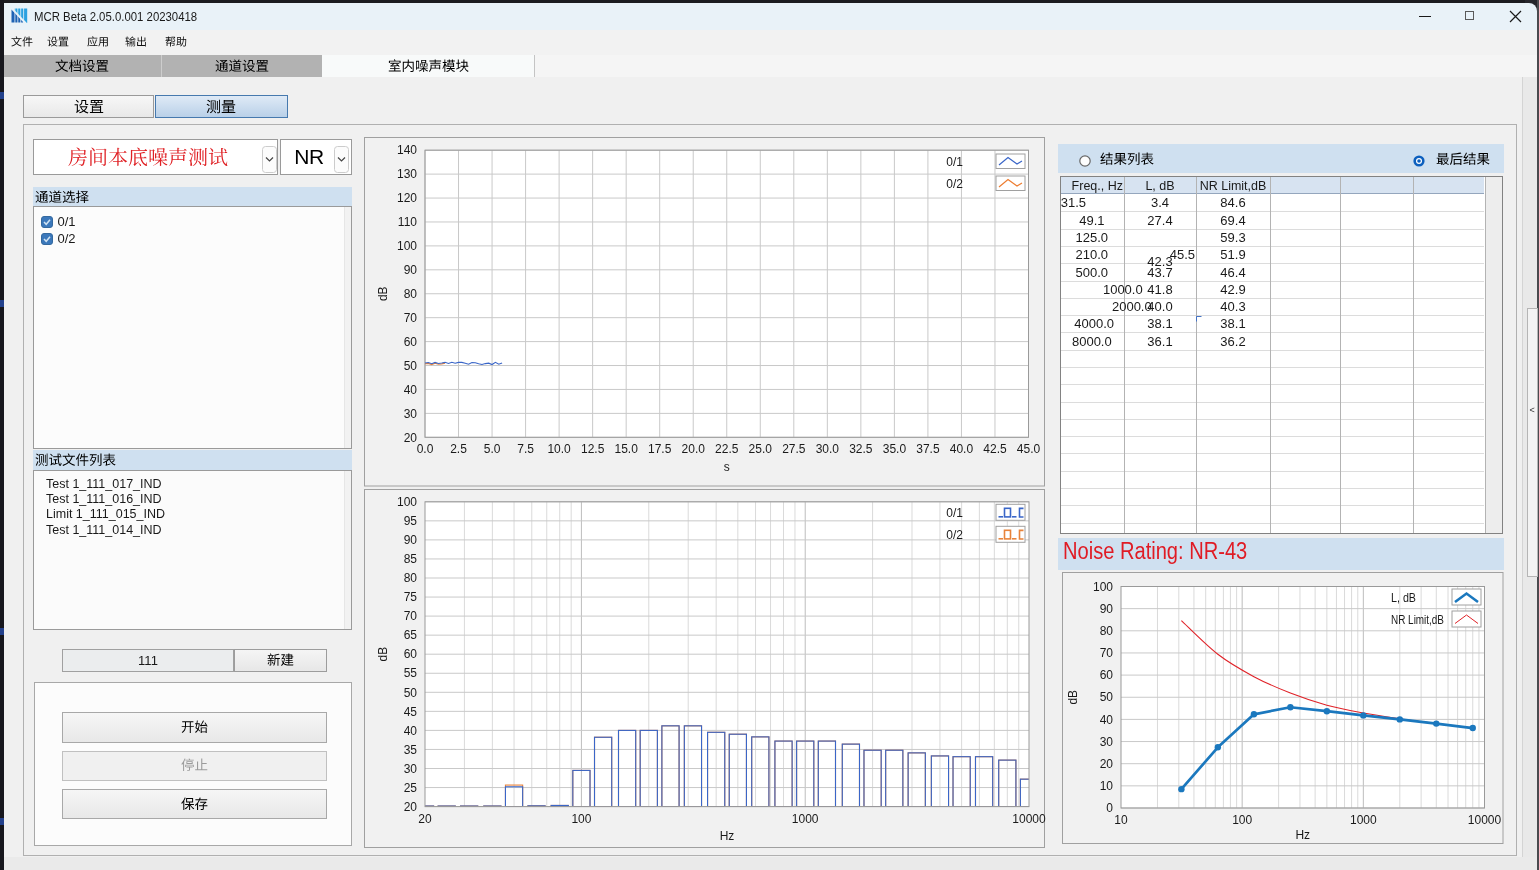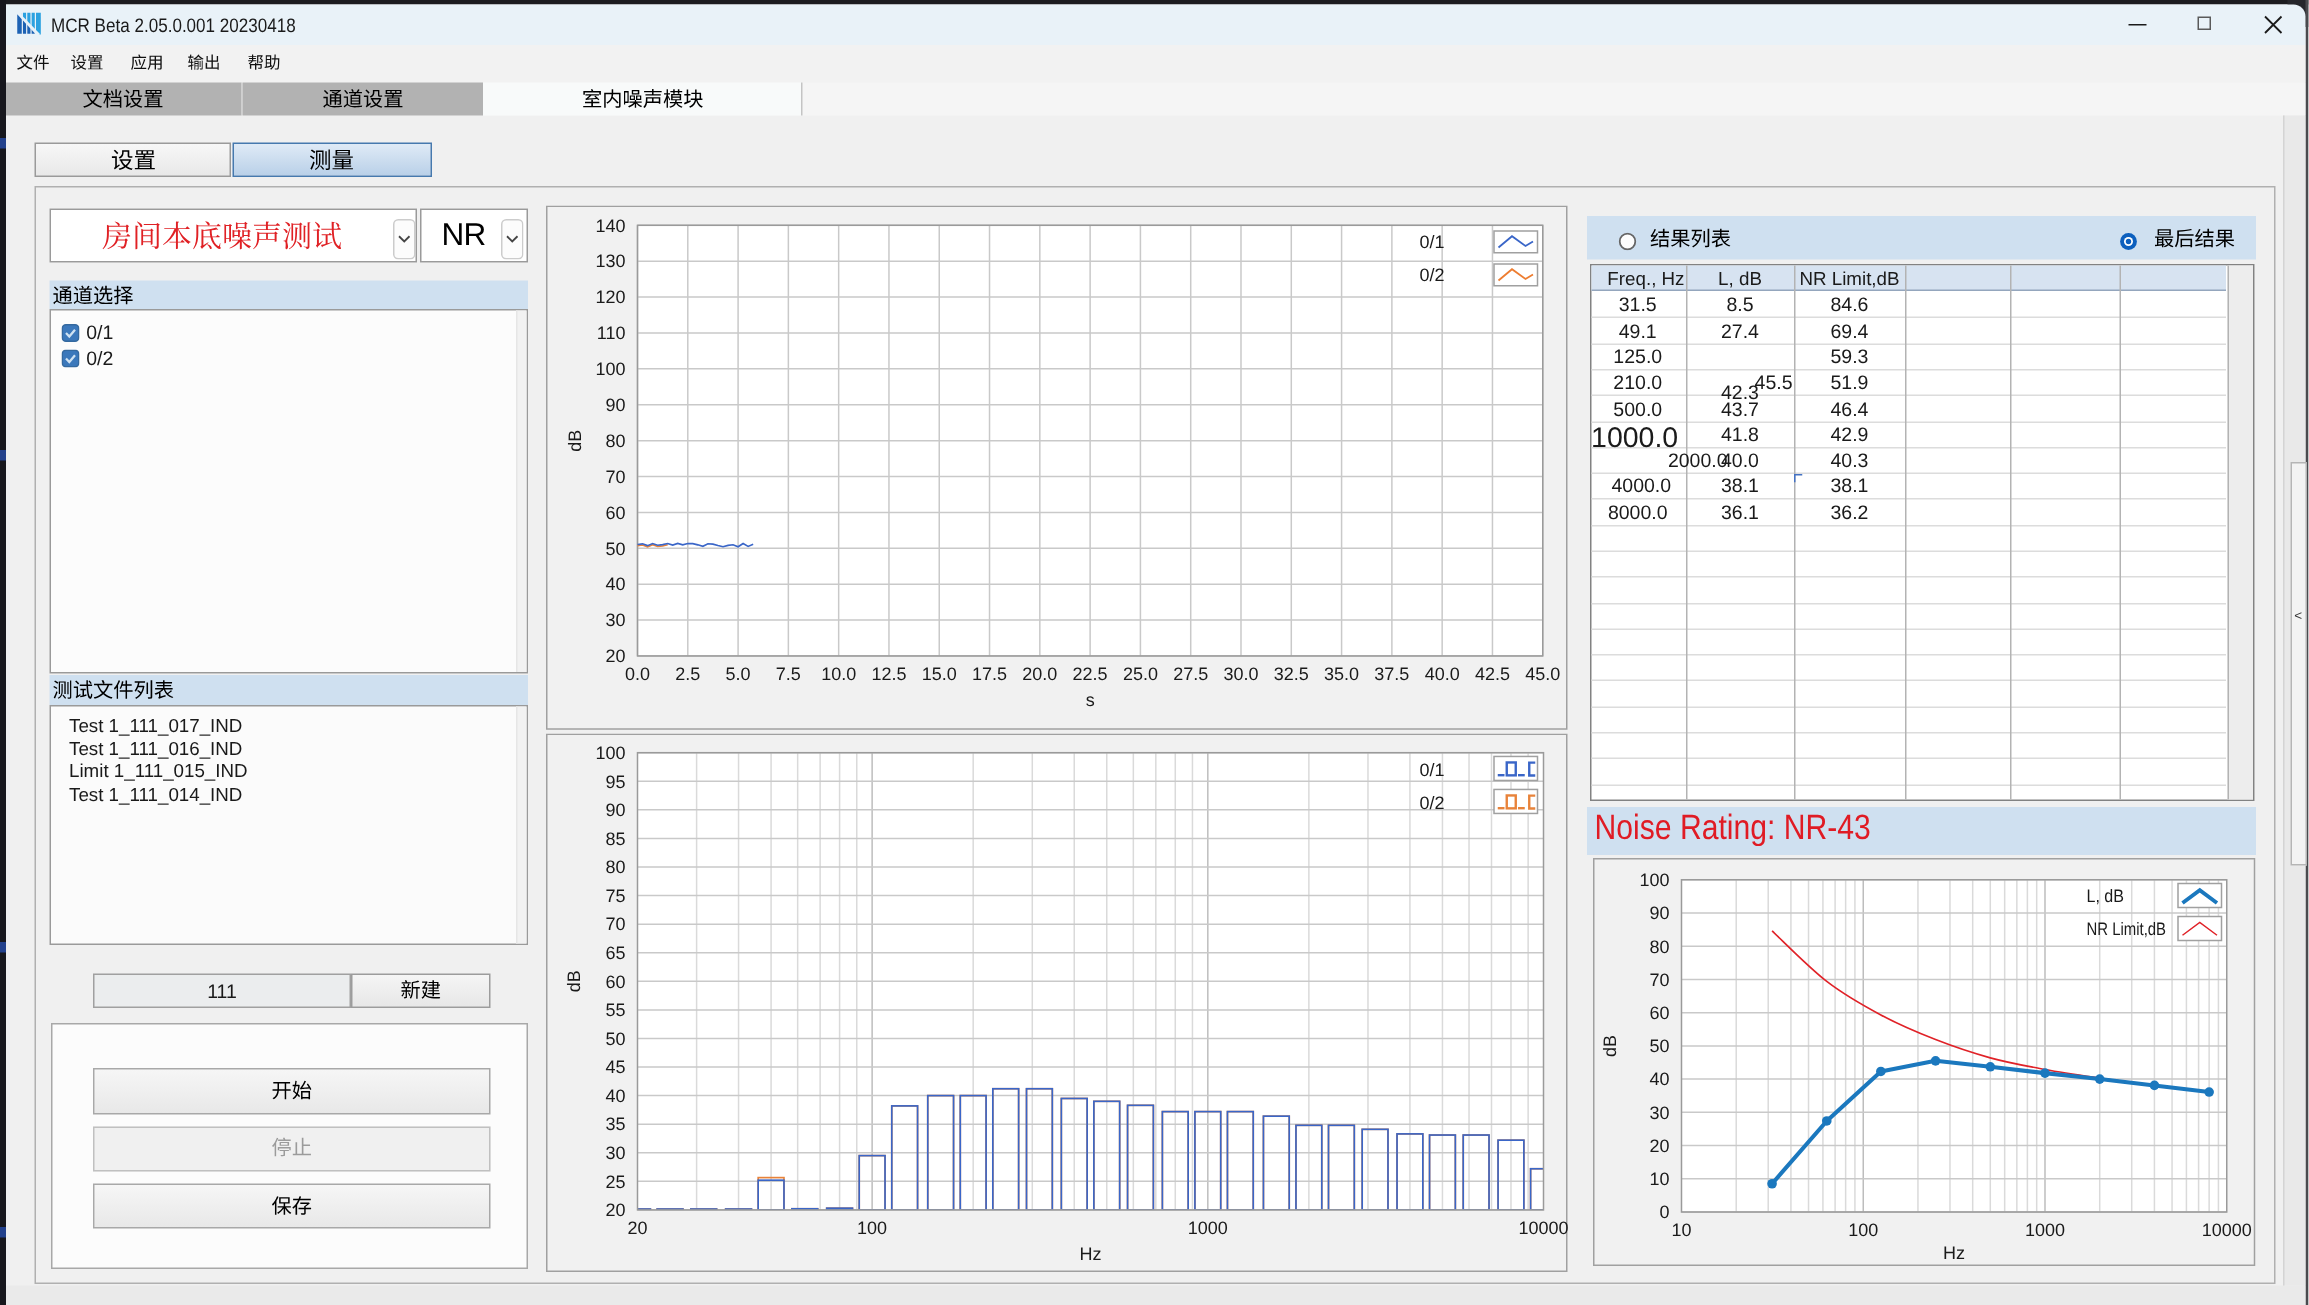--- a/index.html
+++ b/index.html
@@ -174,36 +174,36 @@
 <div style="position:absolute;left:1060.7px;top:522.52px;width:423.8px;height:1px;background:#dcdcdc"></div>
 <div style="position:absolute;left:1124px;top:177.2px;width:1px;height:355.8px;background:#b3b3b3"></div>
 <div style="position:absolute;left:1196px;top:177.2px;width:1px;height:355.8px;background:#b3b3b3"></div>
 <div style="position:absolute;left:1270px;top:177.2px;width:1px;height:355.8px;background:#b3b3b3"></div>
 <div style="position:absolute;left:1340px;top:177.2px;width:1px;height:355.8px;background:#b3b3b3"></div>
 <div style="position:absolute;left:1413px;top:177.2px;width:1px;height:355.8px;background:#b3b3b3"></div>
 <div style="position:absolute;left:1484.5px;top:177.2px;width:1px;height:355.8px;background:#b3b3b3"></div>
 <div style="position:absolute;left:1060.7px;top:180.4px;font-size:12.5px;color:#1a1a1a;line-height:1.1;white-space:pre;width:62.3px;text-align:right;">Freq., Hz</div>
 <div style="position:absolute;left:1125px;top:180.4px;font-size:12.5px;color:#1a1a1a;line-height:1.1;white-space:pre;width:70px;text-align:center;">L, dB</div>
 <div style="position:absolute;left:1197px;top:180.4px;font-size:12.5px;color:#1a1a1a;line-height:1.1;white-space:pre;width:72px;text-align:center;">NR Limit,dB</div>
-<div style="position:absolute;left:1060.7px;top:196.4px;font-size:13px;color:#1a1a1a;line-height:1.1;white-space:pre;width:62.3px;text-align:center;">31.5</div>
-<div style="position:absolute;left:1125px;top:196.4px;font-size:13px;color:#1a1a1a;line-height:1.1;white-space:pre;width:70px;text-align:center;">8.5</div>
+<div style="position:absolute;left:1060.7px;top:196.4px;font-size:13px;color:#1a1a1a;line-height:1.1;white-space:pre;width:62.3px;text-align:left;">31.5</div>
+<div style="position:absolute;left:1125px;top:196.4px;font-size:13px;color:#1a1a1a;line-height:1.1;white-space:pre;width:70px;text-align:center;">3.4</div>
 <div style="position:absolute;left:1197px;top:196.4px;font-size:13px;color:#1a1a1a;line-height:1.1;white-space:pre;width:72px;text-align:center;">84.6</div>
 <div style="position:absolute;left:1060.7px;top:213.68px;font-size:13px;color:#1a1a1a;line-height:1.1;white-space:pre;width:62.3px;text-align:center;">49.1</div>
 <div style="position:absolute;left:1125px;top:213.68px;font-size:13px;color:#1a1a1a;line-height:1.1;white-space:pre;width:70px;text-align:center;">27.4</div>
 <div style="position:absolute;left:1197px;top:213.68px;font-size:13px;color:#1a1a1a;line-height:1.1;white-space:pre;width:72px;text-align:center;">69.4</div>
 <div style="position:absolute;left:1060.7px;top:230.96px;font-size:13px;color:#1a1a1a;line-height:1.1;white-space:pre;width:62.3px;text-align:center;">125.0</div>
 <div style="position:absolute;left:1125px;top:230.96px;font-size:13px;color:#1a1a1a;line-height:1.1;white-space:pre;width:70px;text-align:center;margin-top:24px;">42.3</div>
 <div style="position:absolute;left:1197px;top:230.96px;font-size:13px;color:#1a1a1a;line-height:1.1;white-space:pre;width:72px;text-align:center;">59.3</div>
 <div style="position:absolute;left:1060.7px;top:248.24px;font-size:13px;color:#1a1a1a;line-height:1.1;white-space:pre;width:62.3px;text-align:center;">210.0</div>
 <div style="position:absolute;left:1125px;top:248.24px;font-size:13px;color:#1a1a1a;line-height:1.1;white-space:pre;width:70px;text-align:right;">45.5</div>
 <div style="position:absolute;left:1197px;top:248.24px;font-size:13px;color:#1a1a1a;line-height:1.1;white-space:pre;width:72px;text-align:center;">51.9</div>
 <div style="position:absolute;left:1060.7px;top:265.52px;font-size:13px;color:#1a1a1a;line-height:1.1;white-space:pre;width:62.3px;text-align:center;">500.0</div>
 <div style="position:absolute;left:1125px;top:265.52px;font-size:13px;color:#1a1a1a;line-height:1.1;white-space:pre;width:70px;text-align:center;">43.7</div>
 <div style="position:absolute;left:1197px;top:265.52px;font-size:13px;color:#1a1a1a;line-height:1.1;white-space:pre;width:72px;text-align:center;">46.4</div>
-<div style="position:absolute;left:1060.7px;top:282.8px;font-size:19px;color:#1a1a1a;line-height:1.1;white-space:pre;width:82px;text-align:left;">1000.0</div>
+<div style="position:absolute;left:1060.7px;top:282.8px;font-size:13px;color:#1a1a1a;line-height:1.1;white-space:pre;width:82px;text-align:right;">1000.0</div>
 <div style="position:absolute;left:1125px;top:282.8px;font-size:13px;color:#1a1a1a;line-height:1.1;white-space:pre;width:70px;text-align:center;">41.8</div>
 <div style="position:absolute;left:1197px;top:282.8px;font-size:13px;color:#1a1a1a;line-height:1.1;white-space:pre;width:72px;text-align:center;">42.9</div>
 <div style="position:absolute;left:1060.7px;top:300.08px;font-size:13px;color:#1a1a1a;line-height:1.1;white-space:pre;width:62.3px;text-align:center;margin-left:40px;">2000.0</div>
 <div style="position:absolute;left:1125px;top:300.08px;font-size:13px;color:#1a1a1a;line-height:1.1;white-space:pre;width:70px;text-align:center;">40.0</div>
 <div style="position:absolute;left:1197px;top:300.08px;font-size:13px;color:#1a1a1a;line-height:1.1;white-space:pre;width:72px;text-align:center;">40.3</div>
 <div style="position:absolute;left:1060.7px;top:317.36px;font-size:13px;color:#1a1a1a;line-height:1.1;white-space:pre;width:67px;text-align:center;">4000.0</div>
 <div style="position:absolute;left:1125px;top:317.36px;font-size:13px;color:#1a1a1a;line-height:1.1;white-space:pre;width:70px;text-align:center;">38.1</div>
 <div style="position:absolute;left:1197px;top:317.36px;font-size:13px;color:#1a1a1a;line-height:1.1;white-space:pre;width:72px;text-align:center;">38.1</div>
 <div style="position:absolute;left:1060.7px;top:334.64px;font-size:13px;color:#1a1a1a;line-height:1.1;white-space:pre;width:62.3px;text-align:center;">8000.0</div>
 <div style="position:absolute;left:1125px;top:334.64px;font-size:13px;color:#1a1a1a;line-height:1.1;white-space:pre;width:70px;text-align:center;">36.1</div>

